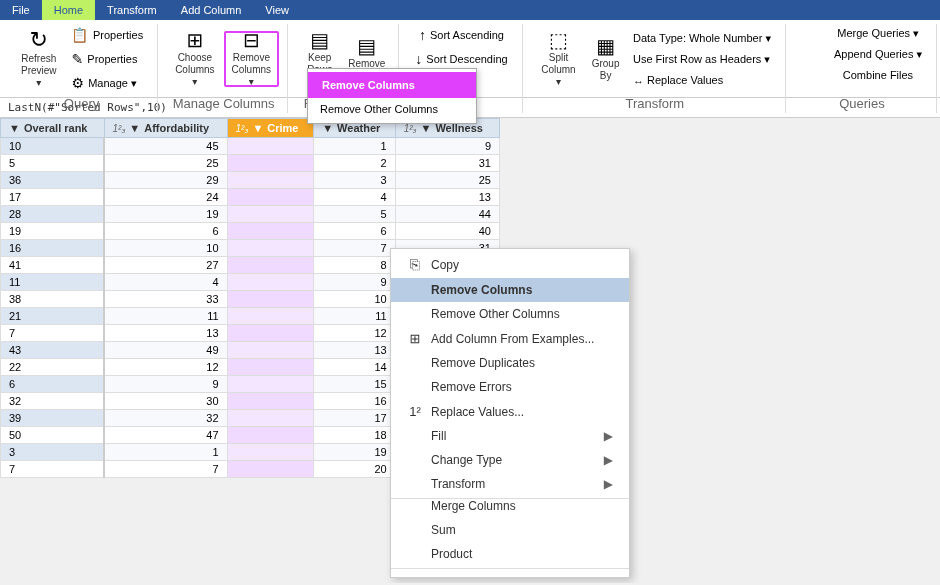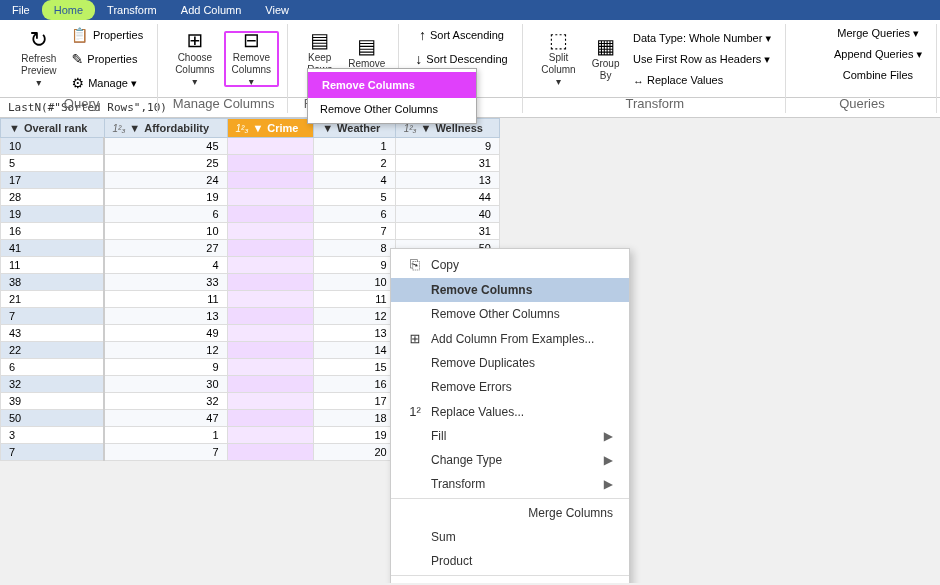--- a/index.html
+++ b/index.html
@@ -1,21 +1,21 @@
 <!DOCTYPE html>
 <html><head>
   <meta charset="utf-8">
   <style>
     * { box-sizing: border-box; margin: 0; padding: 0; }
     body { font-family: 'Segoe UI', Arial, sans-serif; font-size: 12px; background: #f0f0f0; overflow: hidden; width: 940px; height: 585px; }
 
     
     .ribbon { background: #fff; border-bottom: 1px solid #ccc; display: flex; flex-direction: column; height: 98px; }
     .ribbon-tabs { display: flex; background: #2b579a; height: 24px; }
-    .ribbon-tab { color: #fff; padding: 4px 12px; font-size: 11px; cursor: pointer; border-radius: 9px; }
+    .ribbon-tab { color: #fff; padding: 4px 12px; font-size: 11px; cursor: pointer; }
     .ribbon-content { display: flex; flex: 1; padding: 4px 6px; gap: 2px; align-items: stretch; }
     .ribbon-group { display: flex; flex-direction: column; align-items: center; border-right: 1px solid #ddd; padding: 0 8px; position: relative; }
     .ribbon-group-label { font-size: 13px; color: #666; margin-top: auto; padding-top: 2px; padding-bottom: 2px; text-align: center; }
     .ribbon-buttons { display: flex; flex-direction: row; align-items: center; gap: 2px; flex: 1; }
     .ribbon-btn { display: flex; flex-direction: column; align-items: center; justify-content: center; padding: 3px 6px; cursor: pointer; border: 1px solid transparent; border-radius: 2px; min-width: 38px; height: 56px; font-size: 11px; text-align: center; gap: 2px; }
     .ribbon-btn .btn-icon { font-size: 22px; line-height: 1; }
     .ribbon-btn .btn-label { font-size: 10px; line-height: 1.2; color: #333; }
     .ribbon-btn-small { display: flex; align-items: center; padding: 2px 5px; cursor: pointer; border: 1px solid transparent; border-radius: 2px; gap: 4px; font-size: 11px; white-space: nowrap; }
     .ribbon-btn-small .btn-icon-sm { font-size: 14px; }
     .ribbon-group-vertical { display: flex; flex-direction: column; justify-content: center; gap: 2px; }
@@ -35,21 +35,21 @@
     td { border: 1px solid #ddd; padding: 2px 8px; font-size: 11px; text-align: right; background: #fff; }
     tr:nth-child(odd) td { background: #f7f9fc; }
     tr:nth-child(even) td { background: #fff; }
     td.first-col { text-align: left; background: #e8eef5; border-right: 2px solid #ccc; }
     tr:nth-child(odd) td.first-col { background: #dce6f2; }
 
     
     .context-menu { position: absolute; top: 130px; left: 390px; background: #fff; border: 1px solid #ccc; box-shadow: 3px 3px 8px rgba(0,0,0,0.2); min-width: 240px; z-index: 100; padding: 3px 0; }
     .ctx-item { padding: 5px 16px; font-size: 12px; color: #333; cursor: pointer; display: flex; align-items: center; gap: 8px; }
     .ctx-item.highlighted { background: #b8cce4; font-weight: 600; }
-    .ctx-item.separator-before { border-top: 1px solid #ddd; margin-top: 2px; padding-top: 7px; justify-content: flex-end; }
+    .ctx-item.separator-before { border-top: 1px solid #ddd; margin-top: 2px; padding-top: 0; }
     .ctx-item .ctx-arrow { margin-left: auto; color: #666; }
     .ctx-icon { width: 16px; text-align: center; font-size: 13px; }
 
     
     .dropdown-overlay { position: absolute; top: 68px; left: 307px; background: #fff; border: 1px solid #aaa; box-shadow: 2px 2px 6px rgba(0,0,0,0.2); z-index: 50; min-width: 170px; padding: 3px 0; }
     .dropdown-item { padding: 5px 12px; font-size: 11px; cursor: pointer; }
     .dropdown-item.active-item { background: #dce6f1; font-weight: 600; }
 
     .pink-border { border: 2px solid #e040fb !important; }
 
@@ -239,20 +239,27 @@
             <td>9</td>
           </tr>
           <tr>
             <td class="first-col">5</td>
             <td>25</td>
             <td style="background: rgb(240, 218, 255);"></td>
             <td>2</td>
             <td>31</td>
           </tr>
           <tr>
+            <td class="first-col">36</td>
+            <td>29</td>
+            <td style="background: rgb(245, 230, 255);"></td>
+            <td>3</td>
+            <td>25</td>
+          </tr>
+          <tr>
             <td class="first-col">17</td>
             <td>24</td>
             <td style="background: rgb(240, 218, 255);"></td>
             <td>4</td>
             <td>13</td>
           </tr>
           <tr>
             <td class="first-col">28</td>
             <td>19</td>
             <td style="background: rgb(245, 230, 255);"></td>

